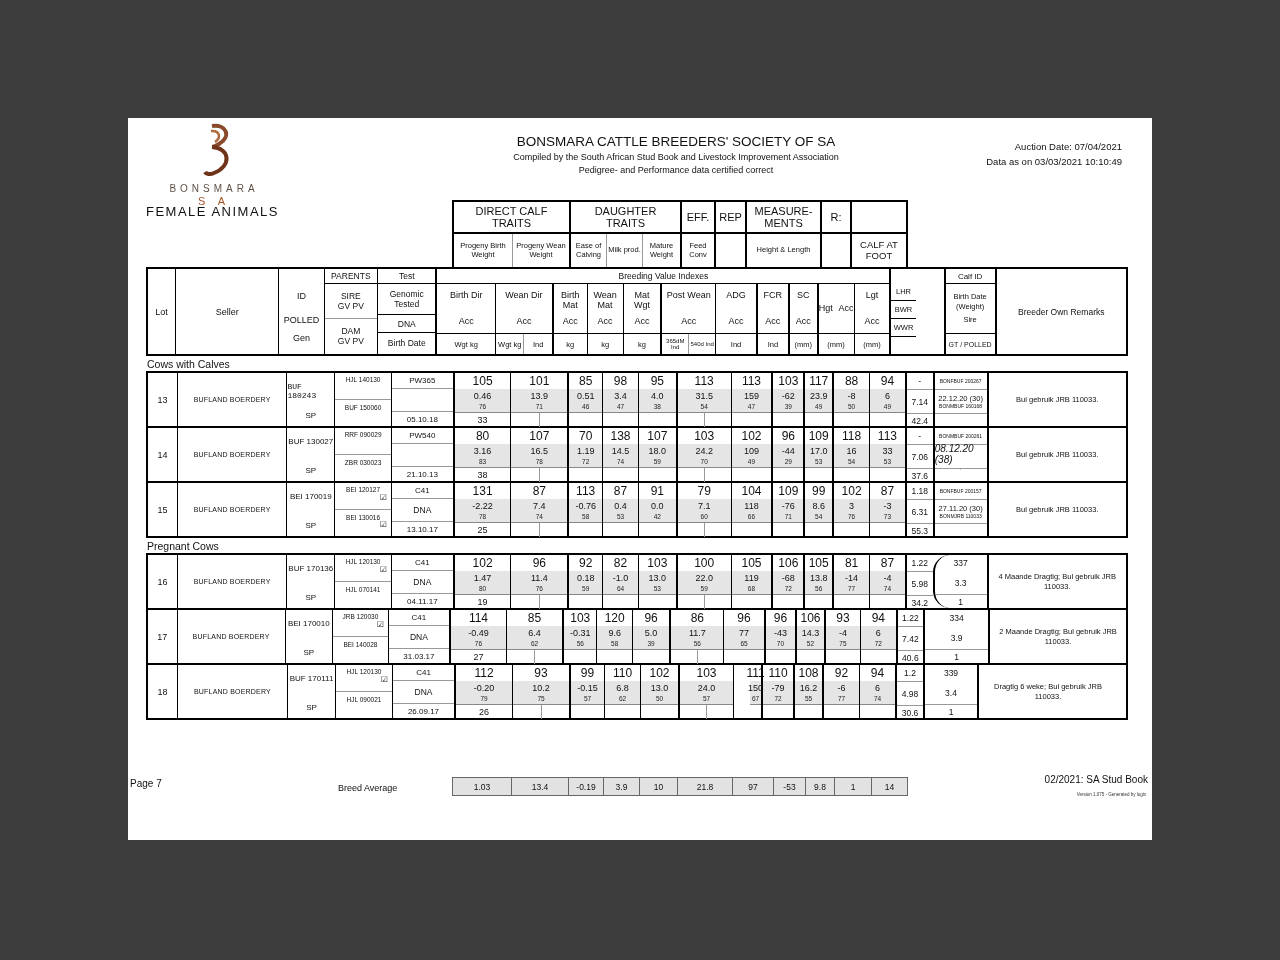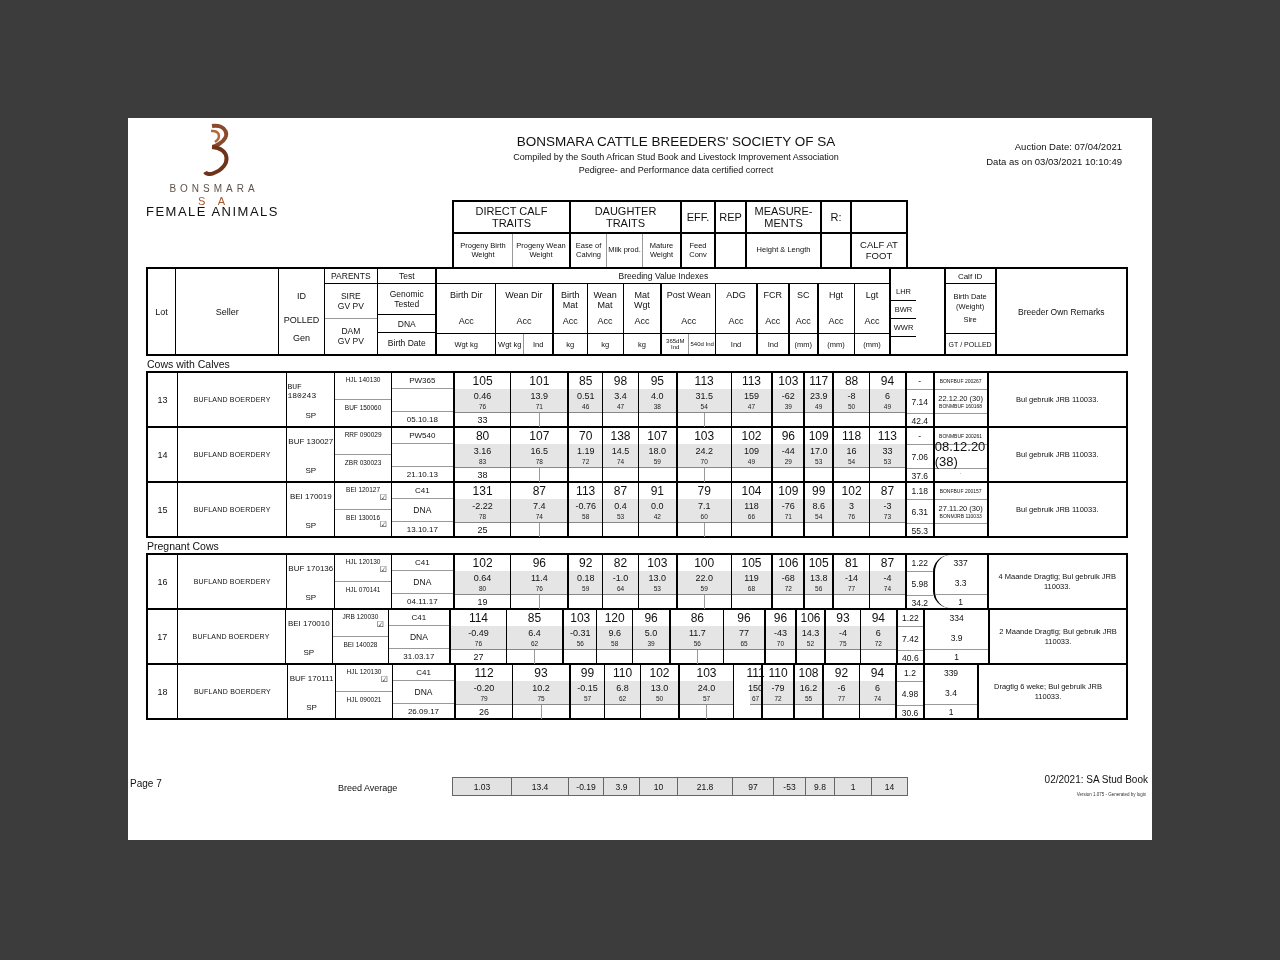--- a/index.html
+++ b/index.html
@@ -181,21 +181,21 @@
               <div>Acc</div>
             </div>
             <div class="c bl2" style="width: 32px; display: flex; flex-direction: column; align-items: center; justify-content: space-between; font-size: 9px; padding: 7px 0px 6px; line-height: 1.1; text-align: center;">
               <div>FCR</div>
               <div>Acc</div>
             </div>
             <div class="c bl2" style="width: 29px; display: flex; flex-direction: column; align-items: center; justify-content: space-between; font-size: 9px; padding: 7px 0px 6px; line-height: 1.1; text-align: center;">
               <div>SC</div>
               <div>Acc</div>
             </div>
-            <div class="c bl2" style="width: 37px; display: flex; flex-direction: column; align-items: center; justify-content: space-between; font-size: 9px; padding: 7px 0px 6px; line-height: 1.1; text-align: center;">
+            <div class="c bl2" style="width: 37px; display: flex; flex-direction: row; align-items: center; justify-content: space-between; font-size: 9px; padding: 7px 0px 6px; line-height: 1.1; text-align: center;">
               <div>Hgt</div>
               <div>Acc</div>
             </div>
             <div class="c bl1" style="width: 36px; display: flex; flex-direction: column; align-items: center; justify-content: space-between; font-size: 9px; padding: 7px 0px 6px; line-height: 1.1; text-align: center;">
               <div>Lgt</div>
               <div>Acc</div>
             </div>
           </div>
           <div style="display: flex; height: 20px; border-top: 1px solid rgb(0, 0, 0);">
             <div class="c cc" style="width: 58px; font-size: 7.5px;">Wgt kg</div>
@@ -444,21 +444,21 @@
             <div class="sr-wgt"></div>
           </div>
           <div class="c bl2" style="width: 28px; font-size: 8.5px;">
             <div class="cc" style="height: 16px; border-bottom: 1px solid rgb(153, 153, 153);">-</div>
             <div class="cc" style="height: 23px;">7.06</div>
             <div class="cc" style="height: 13px; border-top: 1px solid rgb(153, 153, 153);">37.6</div>
           </div>
           <div class="c bl2" style="width: 54px;">
             <div class="cc" style="height: 16px; font-size: 5px; border-bottom: 1px solid rgb(153, 153, 153);">BONMBUF 200261</div>
             <div style="height: 23px; display: flex; flex-direction: column; align-items: center; justify-content: center;">
-              <div style="font-size: 13px;">08.12.20 (38)</div>
+              <div style="font-size: 10px; font-style: italic;">08.12.20 (38)</div>
               <div style="font-size: 5px;">.</div>
             </div>
             <div class="cc" style="height: 13px; border-top: 1px solid rgb(153, 153, 153); font-size: 8.5px;"></div>
           </div>
           <div class="c cc bl2" style="width: 140px; font-size: 7.5px; line-height: 1.3; padding: 0px 8px;">Bul gebruik JRB 110033.</div>
         </div>
         <div class="drow">
           <div class="c cc" style="width: 29px; font-size: 9px;">15</div>
           <div class="c cc bl1" style="width: 110px; font-size: 7px; letter-spacing: 0.2px;">BUFLAND BOERDERY</div>
           <div class="c bl1" style="width: 48px; display: flex; flex-direction: column; align-items: center; font-size: 8px;">
@@ -590,21 +590,21 @@
               <div style="margin-top: 4px;">HJL 070141</div>
             </div>
           </div>
           <div class="c bl1" style="width: 62px; font-size: 8px;">
             <div class="cc" style="height: 15px; border-bottom: 1px solid rgb(153, 153, 153);">C41</div>
             <div class="cc" style="height: 22px; font-size: 8.5px;">DNA</div>
             <div class="cc" style="height: 15px; border-top: 1px solid rgb(153, 153, 153);">04.11.17</div>
           </div>
           <div class="c bl2" style="width: 58px;">
             <div class="sr-idx">102</div>
-            <div class="sr-bv">0.64</div>
+            <div class="sr-bv">1.47</div>
             <div class="sr-acc">80</div>
             <div class="sr-wgt">19</div>
           </div>
           <div class="c bl1" style="width: 57px;">
             <div class="sr-idx">96</div>
             <div class="sr-bv">11.4</div>
             <div class="sr-acc">76</div>
             <div class="sr-wgt">
               <div class="split">
                 <div></div>

